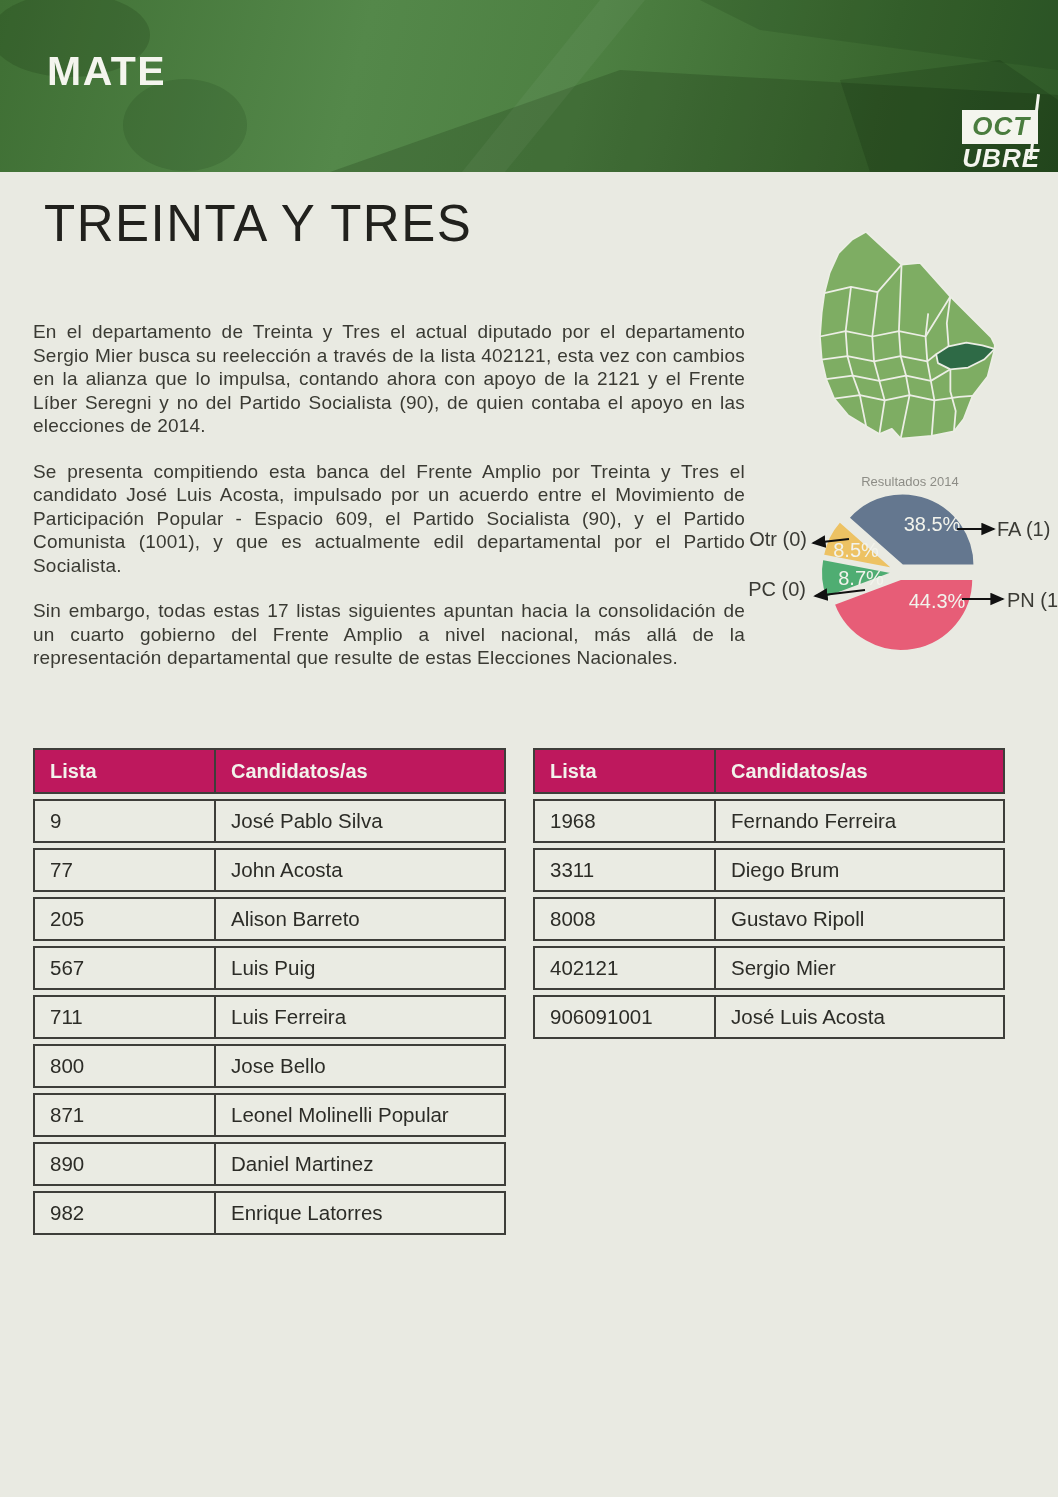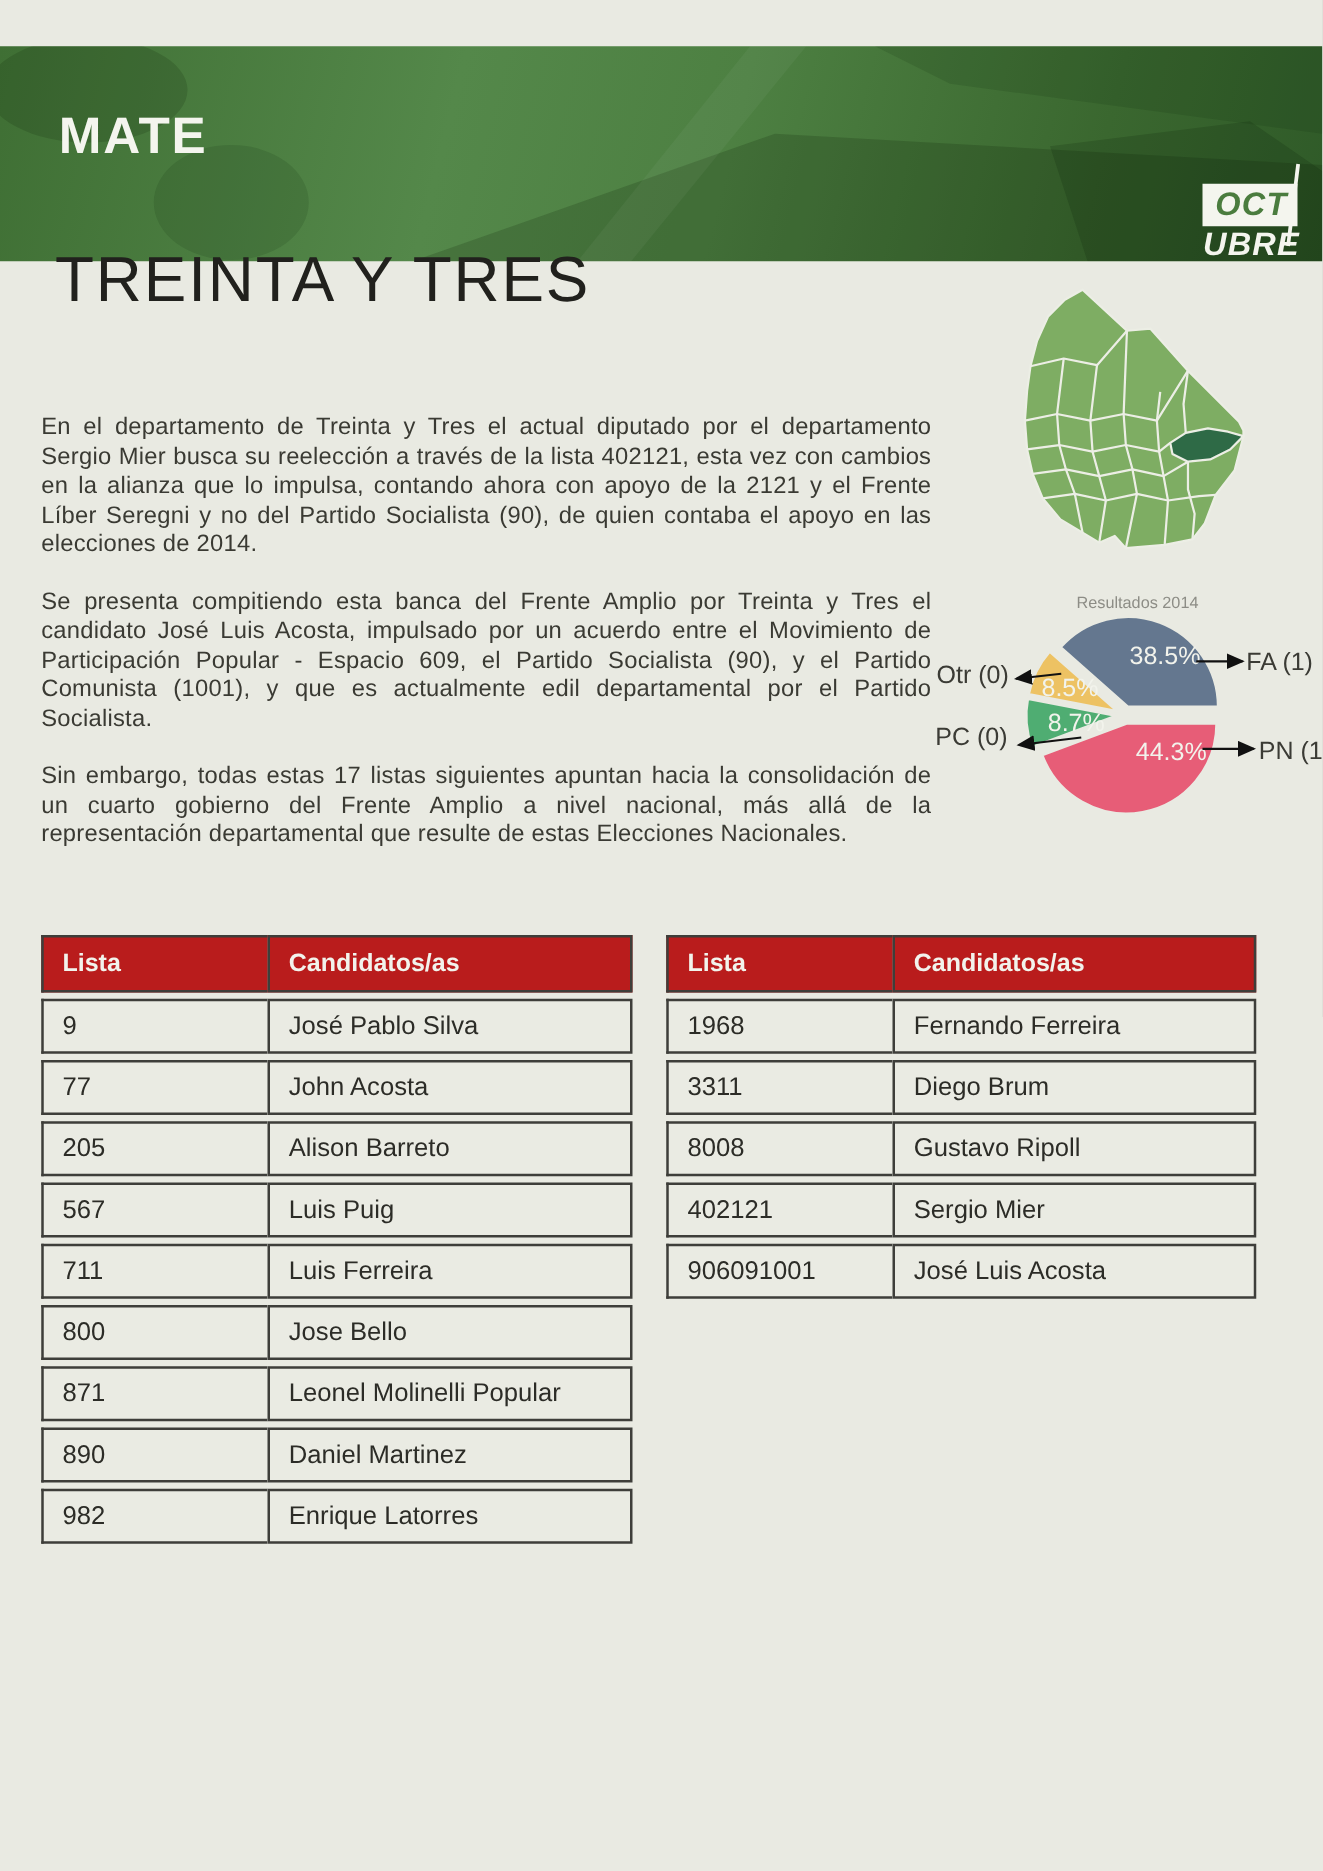--- a/index.html
+++ b/index.html
@@ -5,21 +5,20 @@
   html,body{margin:0;padding:0;background:#d8d8d2;}
   .page{
     position:relative;width:1058px;height:1497px;margin:0 auto;
     background:#e9eae2;overflow:hidden;
     font-family:"Liberation Sans",sans-serif;color:#34342e;
   }
   
   .banner{
     position:absolute;left:0;top:0;width:1058px;height:172px;
     background:linear-gradient(104deg,#3f6f34 0%,#54884a 34%,#4d8042 55%,#3a672f 82%,#2f5a28 100%);
-    margin-top:37px;
   }
   .banner svg.texture{position:absolute;left:0;top:0;}
   .brand{
     position:absolute;left:47px;top:48px;
     font-size:41px;font-weight:800;letter-spacing:1.5px;line-height:47px;
     color:#f4f5ee;font-family:"Liberation Sans",sans-serif;
   }
   .octubre{position:absolute;right:18px;top:110px;height:40px;display:flex;align-items:center;flex-direction:column;}
   .octubre .boxed{
     background:#f4f5ee;color:#4a7c3e;font-weight:700;font-style:italic;
@@ -31,21 +30,21 @@
   }
   .octubre .slash{
     position:absolute;left:73px;top:-16px;width:2.5px;height:66px;
     background:#f4f5ee;transform:rotate(7deg);
   }
   
   .headline{
     position:absolute;left:44px;top:194px;
     font-size:51px;font-weight:300;letter-spacing:1.5px;color:#21211d;
   }
-  .copy{position:absolute;left:33px;top:330px;width:712px;}
+  .copy{position:absolute;left:33px;top:320px;width:712px;}
   .copy p{
     margin:0 0 22px 0;text-align:justify;
     font-size:19px;line-height:23.5px;color:#3a3a33;letter-spacing:0.2px;
   }
   
   .map{position:absolute;left:811px;top:230px;}
   
   .pie{position:absolute;left:745px;top:465px;}
   .pie text{font-family:"Liberation Sans",sans-serif;}
   .pie .chart-title{font-size:13px;fill:#8d8d86;}
@@ -53,21 +52,21 @@
   .pie .callout{font-size:20px;fill:#3b3b35;}
   .pie line.arrow{stroke:#111;stroke-width:1.8;}
   
   table.lists{
     position:absolute;top:743px;border-collapse:separate;border-spacing:0 5px;
     table-layout:fixed;
   }
   table.lists.left{left:33px;width:473px;}
   table.lists.right{left:533px;width:472px;}
   table.lists th{
-    background:#b91c1c;color:#f2f3ec;font-size:20px;font-weight:700;
+    background:#be185d;color:#f2f3ec;font-size:20px;font-weight:700;
     text-align:left;padding:0 0 0 15px;height:42px;
     border:2px solid #3e3e3a;
   }
   table.lists td{
     background:#eaebe3;color:#2c2c27;font-size:20.5px;
     text-align:left;padding:0 0 0 15px;height:40px;
     border:2px solid #3e3e3a;
   }
   table.lists th:first-child,table.lists td:first-child{border-right:none;}
   table.lists col.c1{width:181px;}

